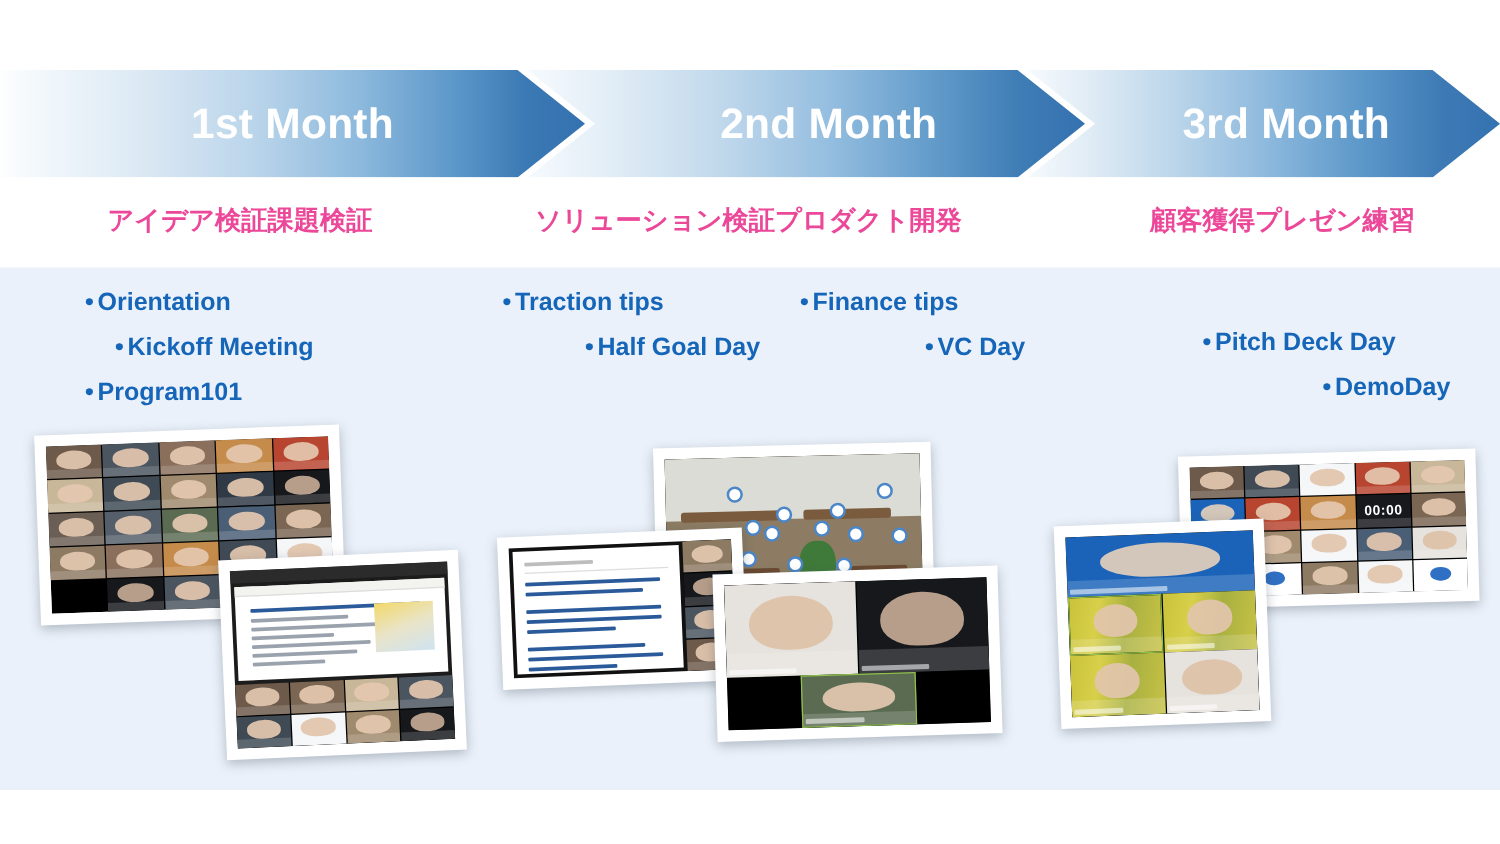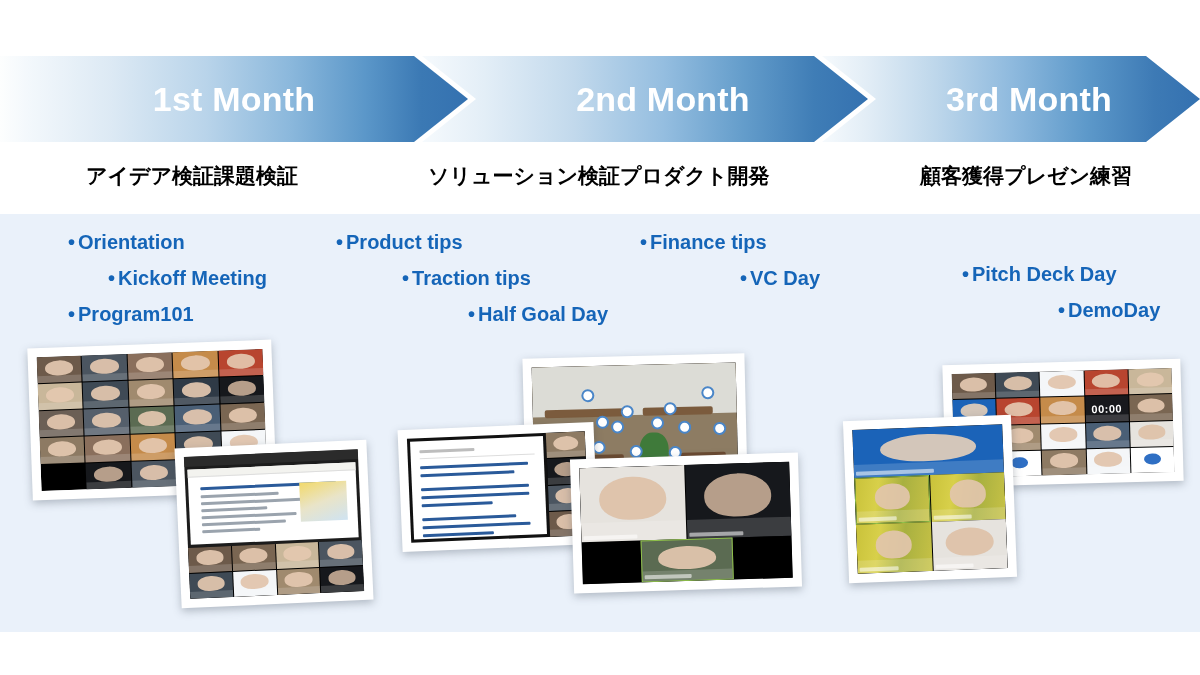--- a/index.html
+++ b/index.html
@@ -41,21 +41,21 @@
     left:822px;width:378px;
     background:linear-gradient(to right,#f6fafd 0%,#e2edf6 12%,#bed7eb 30%,#8fbade 50%,#5d99ca 70%,#3d7ab5 88%,#3471b0 100%);
     clip-path:polygon(0 0, 324px 0, 378px 50%, 324px 100%, 0 100%, 54px 50%);
   }
   .chev-2 .cap,.chev-3 .cap{margin-left:36px;}
 
   
   .subs{position:absolute;left:0;top:162px;width:1200px;height:40px;}
   .sub{
     position:absolute;top:0;
-    color:#000000;font-size:21px;font-weight:bold;white-space:nowrap;
+    color:#ec4899;font-size:21px;font-weight:bold;white-space:nowrap;
   }
   .sub-1{left:86px;}
   .sub-2{left:428px;}
   .sub-3{left:920px;}
 
   
   .bullets{position:absolute;left:0;top:232px;width:1200px;height:110px;}
   .bgroup{position:absolute;top:0;}
   .bline{
     color:#1565b8;font-size:20px;font-weight:bold;white-space:nowrap;
@@ -160,32 +160,29 @@
     <div class="sub sub-2">ソリューション検証プロダクト開発</div>
     <div class="sub sub-3">顧客獲得プレゼン練習</div>
   </div>
 
   <div class="bullets">
 
     <div class="bgroup g1">
       <div class="bline" style="margin-left:0px">
         <span class="dot">•</span><span>Orientation</span>
       </div>
-      <div class="bline" style="margin-left:40px">
+      <div class="bline" style="margin-left:24px">
         <span class="dot">•</span><span>Kickoff Meeting</span>
       </div>
       <div class="bline" style="">
         <span class="dot">•</span><span>Program101</span>
       </div>
     </div>
 
     <div class="bgroup g2">
-      <div class="bline" style="margin-left:0px">
-        <span class="dot">•</span><span>Product tips</span>
-      </div>
       <div class="bline" style="margin-left:66px">
         <span class="dot">•</span><span>Traction tips</span>
       </div>
       <div class="bline" style="margin-left:132px">
         <span class="dot">•</span><span>Half Goal Day</span>
       </div>
     </div>
 
     <div class="bgroup g3">
       <div class="bline" style="margin-left:0px">

